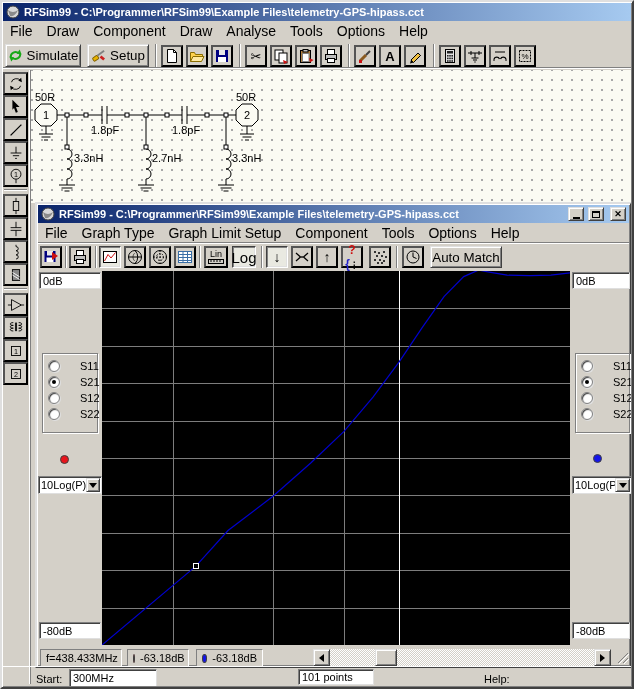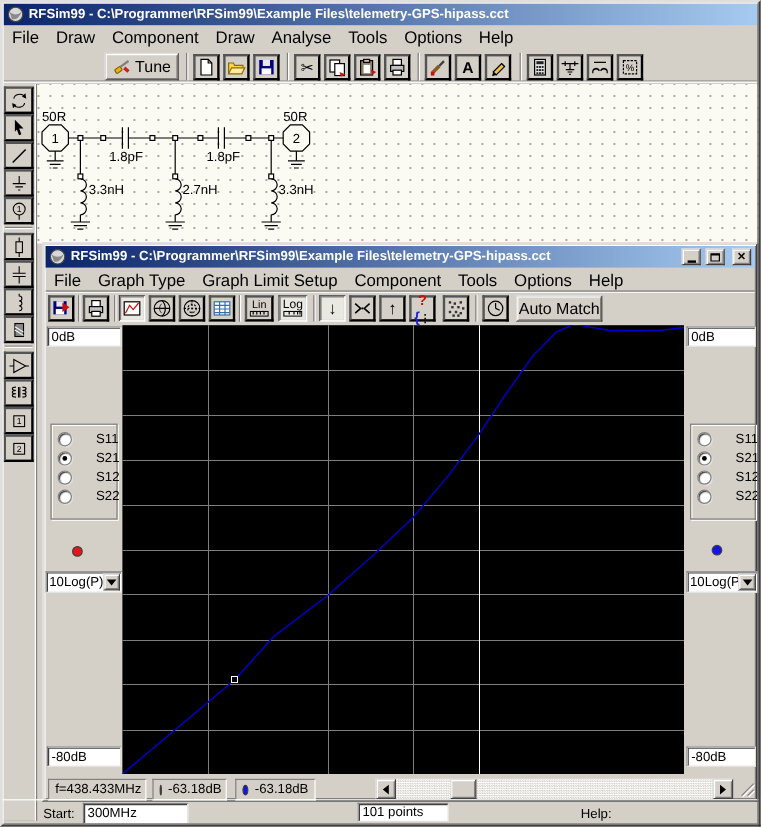--- a/index.html
+++ b/index.html
@@ -47,27 +47,36 @@
   <span class="menu-item">Draw</span>
   <span class="menu-item">Component</span>
   <span class="menu-item">Draw</span>
   <span class="menu-item">Analyse</span>
   <span class="menu-item">Tools</span>
   <span class="menu-item">Options</span>
   <span class="menu-item">Help</span>
 </div>
 
 <div class="abs" style="left:3px;top:41px;width:628px;height:28px;border-bottom:1px solid #fff;box-shadow:0 -1px 0 #808080 inset;">
+  <button class="abs btn3d tbbtn" style="left:2px;top:3px;width:76px;height:23px;gap:4px;">
+    <svg width="15" height="15" viewBox="0 0 16 16">
+        <path d="M3 10a5 5 0 0 1 8.5-4.2" fill="none" stroke="#18a818" stroke-width="2"></path>
+        <polygon points="12.5,1.5 14.5,7 9.2,6" fill="#18a818"></polygon>
+        <path d="M13 6a5 5 0 0 1-8.5 4.2" fill="none" stroke="#18a818" stroke-width="2"></path>
+        <polygon points="3.5,14.5 1.5,9 6.8,10" fill="#18a818"></polygon>
+      </svg>
+    <span>Simulate</span>
+  </button>
   <button class="abs btn3d tbbtn" style="left:84px;top:3px;width:62px;height:23px;gap:4px;">
     <svg width="15" height="15" viewBox="0 0 16 16">
         <rect x="2" y="9" width="6" height="4" rx="1" transform="rotate(-35 5 11)" fill="#e8b400" stroke="#806000"></rect>
         <line x1="7" y1="8" x2="14" y2="3" stroke="#808080" stroke-width="2"></line>
         <rect x="10" y="9" width="5" height="3" transform="rotate(40 12 10)" fill="#cc2020"></rect>
       </svg>
-    <span>Tune</span>
+    <span>Setup</span>
   </button>
   <div class="abs vsep" style="left:152px;top:3px;height:23px;"></div>
   <button class="abs flatbtn" style="left:158px;top:4px;width:22px;height:22px;">
       <svg width="16" height="16" viewBox="0 0 16 16">
         <path d="M3.5 1.5h6l3 3v10h-9z" fill="#fff" stroke="#000"></path>
         <path d="M9.5 1.5v3h3" fill="none" stroke="#000"></path>
       </svg>
     </button>
   <button class="abs flatbtn" style="left:183px;top:4px;width:22px;height:22px;">
       <svg width="16" height="16" viewBox="0 0 16 16">
@@ -421,21 +430,21 @@
       <svg width="16" height="5" viewBox="0 0 16 5">
           <rect x="0.5" y="0.5" width="15" height="4" fill="none" stroke="#000"></rect>
           <g stroke="#000">
             <line x1="3" y1="0.5" x2="3" y2="3"></line>
             <line x1="6" y1="0.5" x2="6" y2="3"></line>
             <line x1="9" y1="0.5" x2="9" y2="3"></line>
             <line x1="12" y1="0.5" x2="12" y2="3"></line>
           </g>
         </svg>
     </button>
-    <button class="abs tbbtn pressed" style="left:194px;top:2px;width:24px;height:22px;flex-direction:column;font-size:10px;line-height:9px;">
+    <button class="abs tbbtn pressed" style="left:194px;top:2px;width:24px;height:22px;font-size:15px;line-height:9px;">
       <span>Log</span>
       <svg width="16" height="5" viewBox="0 0 16 5">
           <rect x="0.5" y="0.5" width="15" height="4" fill="none" stroke="#000"></rect>
           <g stroke="#000">
             <line x1="5" y1="0.5" x2="5" y2="3"></line>
             <line x1="9" y1="0.5" x2="9" y2="3"></line>
             <line x1="12" y1="0.5" x2="12" y2="3"></line>
             <line x1="14" y1="0.5" x2="14" y2="3"></line>
           </g>
         </svg>

